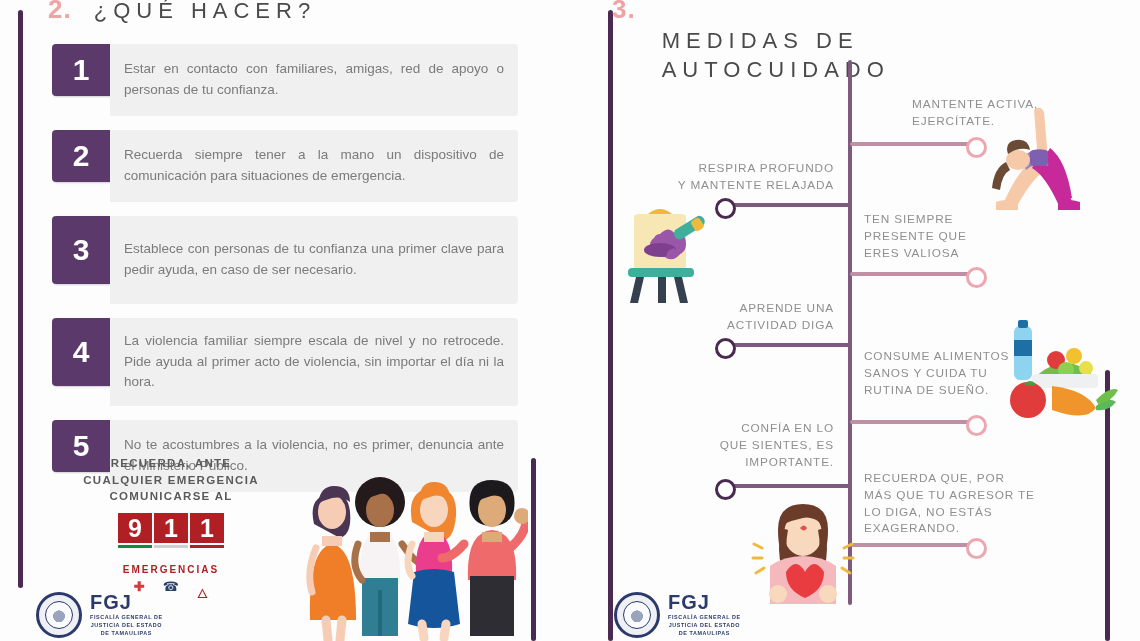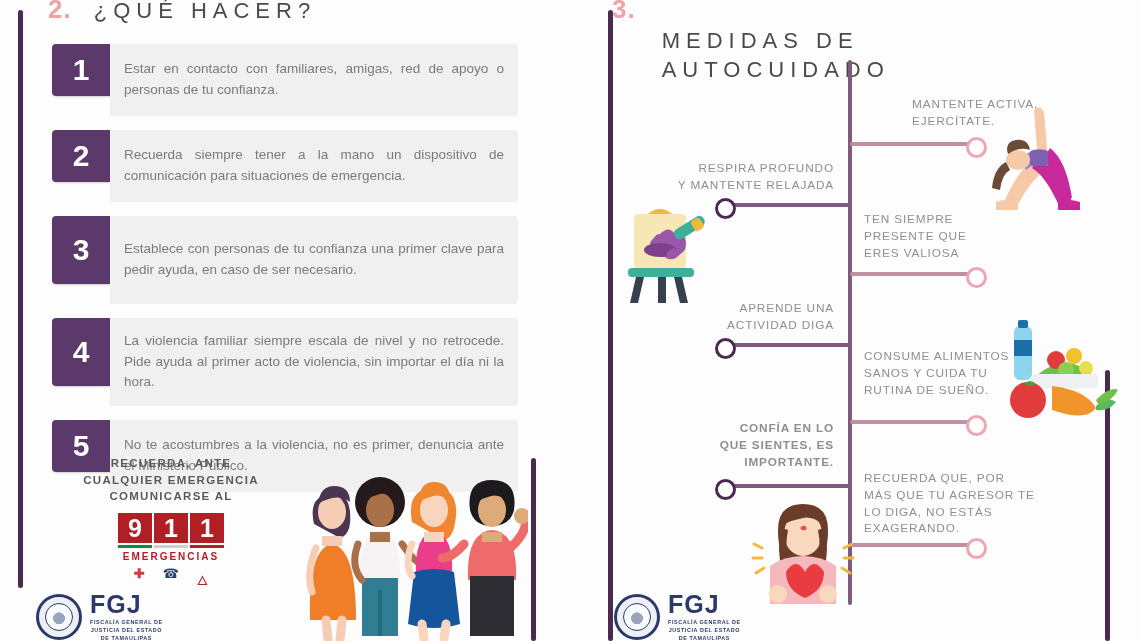--- a/index.html
+++ b/index.html
@@ -72,42 +72,42 @@
   .d911 div{
     width:34px;height:30px;background:#b01f24;color:#fff;
     font-size:25px;font-weight:bold;line-height:30px;
   }
   .bar911{display:flex;justify-content:center;gap:2px;margin-top:2px;}
   .bar911 i{display:block;width:34px;height:3px;}
   .bar911 i:nth-child(1){background:#0e8a43;}
   .bar911 i:nth-child(2){background:#cfcfcf;}
   .bar911 i:nth-child(3){background:#b01f24;}
   .emer-word{
-    font-size:10px;font-weight:bold;color:#b01f24;letter-spacing:2px;margin-top:3px;
+    font-size:10px;font-weight:bold;color:#b01f24;letter-spacing:2px;margin-top:16px;
   }
   .emer-icons{display:flex;justify-content:center;gap:18px;margin-top:4px;font-size:13px;}
   .emer-icons .cross{color:#d23b3b;font-weight:bold;}
   .emer-icons .phone{color:#29406b;}
   .emer-icons .fire{color:#b01f24;}
 
   
   .women{position:absolute;left:292px;top:452px;width:236px;height:189px;}
   .women svg{display:block;}
 
   
   .fgj{position:absolute;display:flex;align-items:center;gap:8px;}
   .fgj-l{left:36px;top:592px;}
   .fgj-r{left:614px;top:592px;}
   .fgj-seal{width:40px;height:40px;border-radius:50%;
     border:3px solid #2b3a6b;background:#eef0f5;
     display:flex;align-items:center;justify-content:center;}
   .fgj-seal i{width:26px;height:26px;border-radius:50%;
     border:1.5px solid #2b3a6b;background:#fafbfd;display:block;
     background-image:radial-gradient(circle at 50% 55%, #9aa4bd 0 30%, transparent 31%);}
-  .fgj-txt .fgj-big{font-size:25px;font-weight:bold;color:#2b3a6b;letter-spacing:1px;line-height:1;}
+  .fgj-txt .fgj-big{font-size:20px;font-weight:bold;color:#2b3a6b;letter-spacing:1px;line-height:1;}
   .fgj-txt .fgj-sub{font-size:5.4px;font-weight:bold;color:#2b3a6b;letter-spacing:.6px;
     line-height:1.45;margin-top:2px;white-space:pre-line;text-align:center;}
 
   
   .tl{position:absolute;left:0;top:0;width:570px;height:641px;}
   .spine{position:absolute;left:278px;top:60px;width:4px;height:545px;background:#7e5a7f;border-radius:2px;}
   .branch{position:absolute;height:4px;border-radius:2px;}
   .branch.right{background:#c08fa4;}
   .branch.left{background:#7e5a7f;}
   .node{position:absolute;width:15px;height:15px;border-radius:50%;background:#fff;}
@@ -286,21 +286,21 @@
 ACTIVIDAD DIGA</div>
       <div class="branch left" style="left:158px;top:343px;width:124px;"></div>
       <div class="node left" style="left:145px;top:338px;"></div>
 
       <div class="tl-label r" style="top:348px;">CONSUME ALIMENTOS
 SANOS Y CUIDA TU
 RUTINA DE SUEÑO.</div>
       <div class="branch right" style="left:280px;top:420px;width:122px;"></div>
       <div class="node right" style="left:396px;top:415px;"></div>
 
-      <div class="tl-label l" style="top:420px;font-weight:bold;">CONFÍA EN LO
+      <div class="tl-label l" style="top:420px;">CONFÍA EN LO
 QUE SIENTES, ES
 IMPORTANTE.</div>
       <div class="branch left" style="left:158px;top:484px;width:124px;"></div>
       <div class="node left" style="left:145px;top:479px;"></div>
 
       <div class="tl-label r" style="top:470px;">RECUERDA QUE, POR
 MÁS QUE TU AGRESOR TE
 LO DIGA, NO ESTÁS
 EXAGERANDO.</div>
       <div class="branch right" style="left:280px;top:543px;width:122px;"></div>

